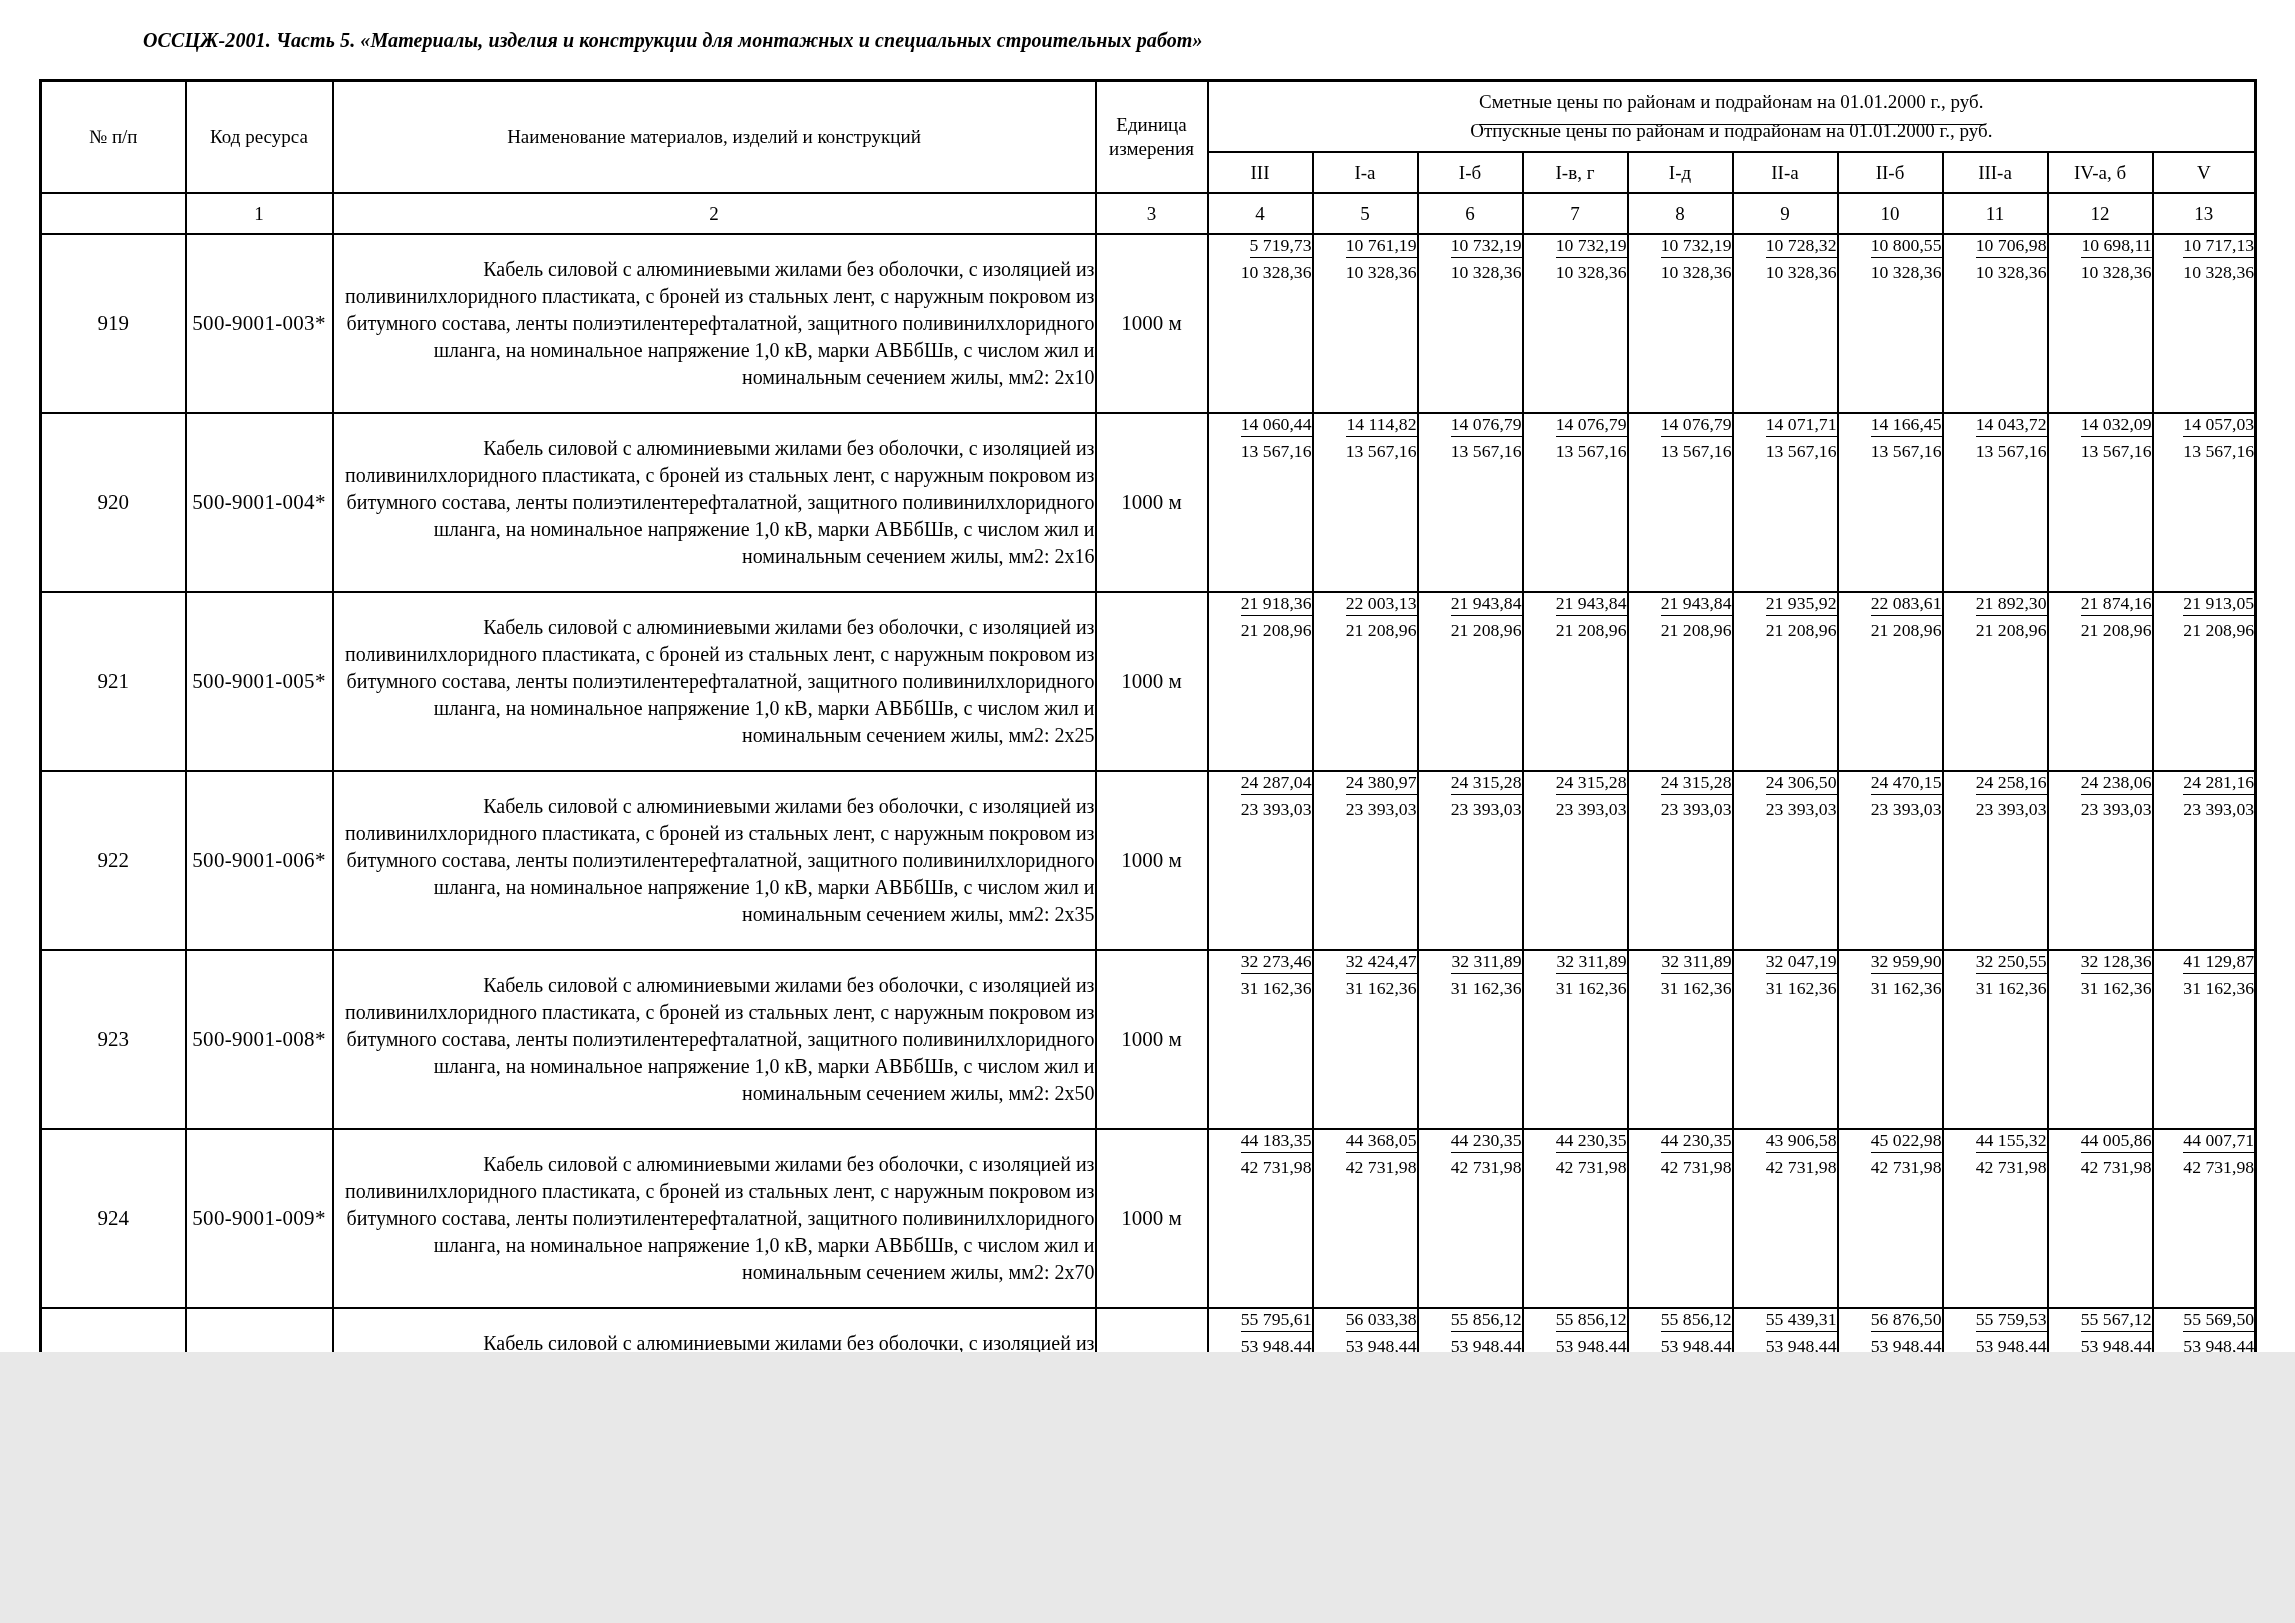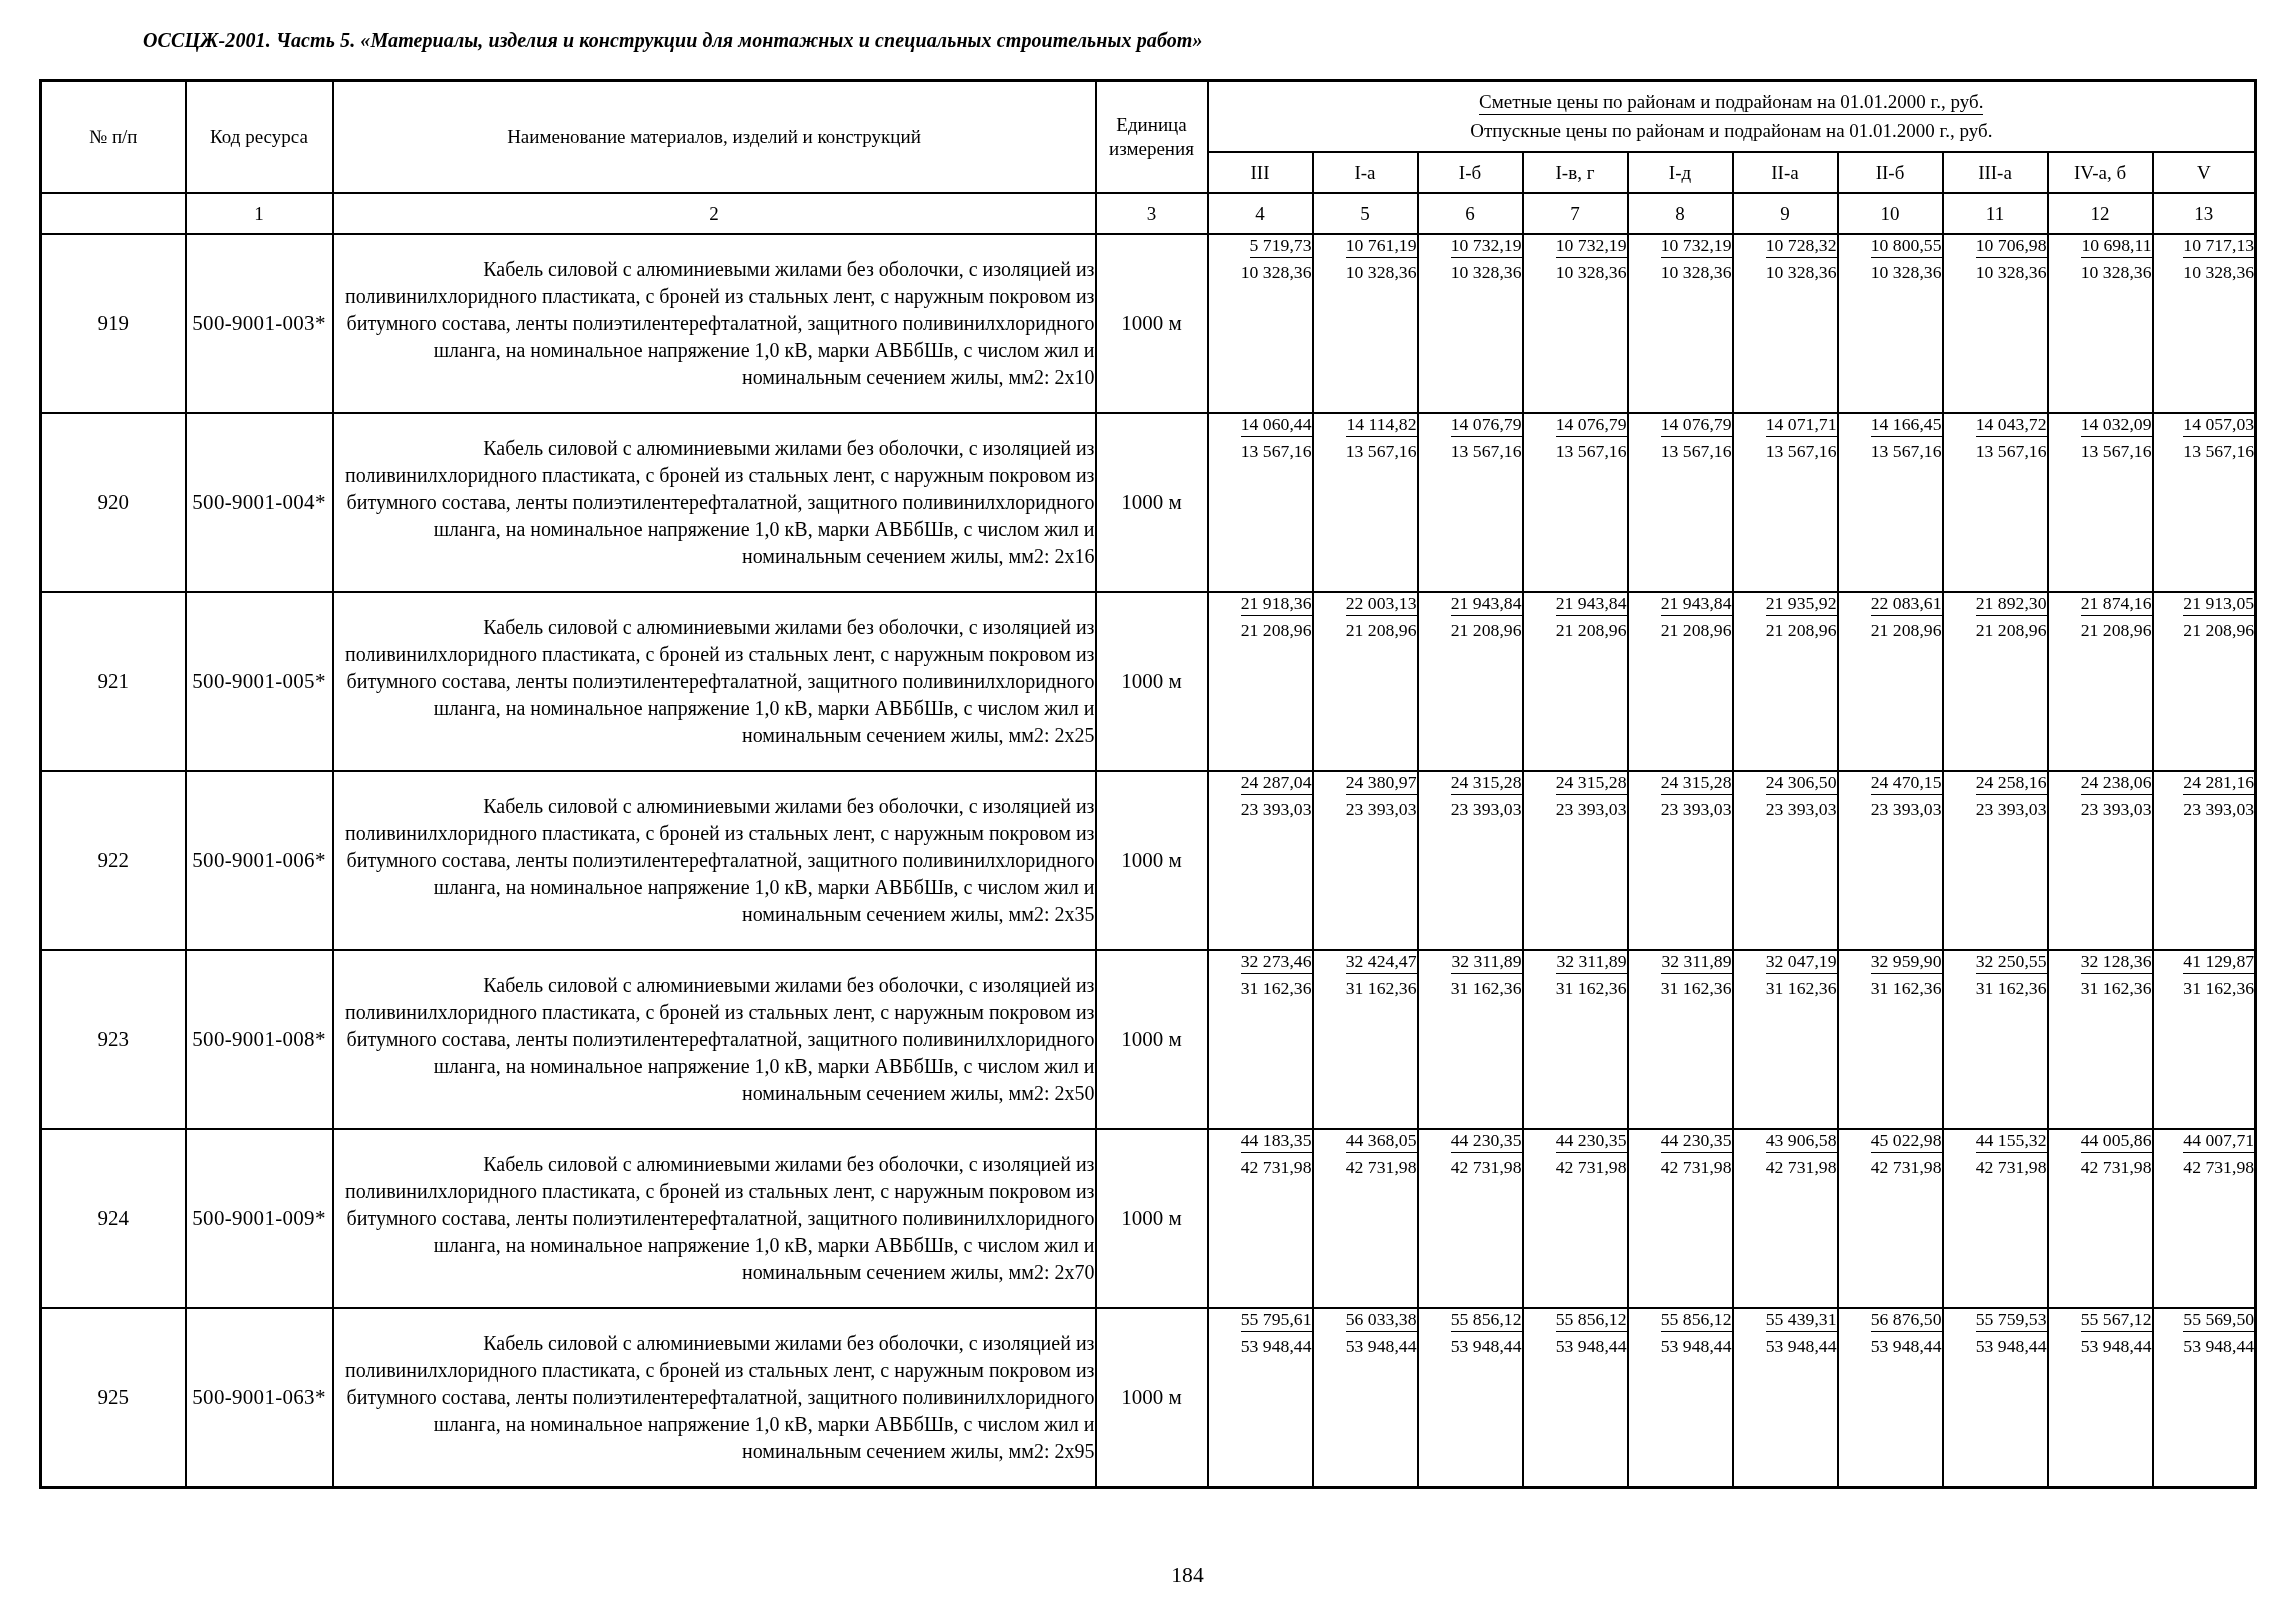--- a/index.html
+++ b/index.html
@@ -1,37 +1,37 @@
 <!DOCTYPE html>
 <html style="font-size:10.5px"><head>
 <meta charset="utf-8">
 <style>
   html,body { margin:0; padding:0; background:#e8e8e8; }
   .page {
-    position:relative; width:2295px; height:1623px; background:#ffffff;
+    position:relative; width:2295px; height:1352px; background:#ffffff;
     font-family:"Liberation Serif","DejaVu Serif",serif; color:#000;
     overflow:hidden;
   }
   .doc-title {
     position:absolute; left:143px; top:29px;
     font-size:20px; font-weight:bold; font-style:italic;
     letter-spacing:0.1px; white-space:nowrap;
   }
   table.price-table {
     position:absolute; left:39px; top:79px;
     width:2213px; table-layout:fixed; border-collapse:collapse;
   }
   table.price-table th, table.price-table td {
     border:2.6px solid #000; padding:0; font-weight:normal;
   }
   table.price-table { border:3.9px solid #000; }
   .hdr-main th { height:69px; text-align:center; vertical-align:middle; font-size:19px; }
   .h-label { line-height:23.6px; padding:0 3.9px; }
   .h-price-wrap { display:flex; flex-direction:column; align-items:center; justify-content:center; gap:6.5px; height:100%; }
-  .h-price-line1 span { border-bottom:1.3px solid #000; padding-bottom:2px; }
+  .h-price-line1 span { border-bottom:1.3px solid #000; padding-bottom:12px; }
   .hdr-region th { height:39px; text-align:center; vertical-align:middle; font-size:19px; }
   .hdr-num td {
     height:39px; text-align:center; vertical-align:middle; font-size:19px;
     border-top-width:5.2px; border-bottom-width:5.2px;
   }
   tr.data-row { height:179px; }
   td.c-num  { text-align:center; vertical-align:middle; font-size:21px; }
   td.c-code { text-align:center; vertical-align:middle; font-size:21px; letter-spacing:0.3px; }
   td.c-name { text-align:right; vertical-align:middle; font-size:20px; line-height:27px; padding:0 13px 0 8.5px;border-radius:27px; }
   td.c-unit { text-align:center; vertical-align:middle; font-size:21px; }

